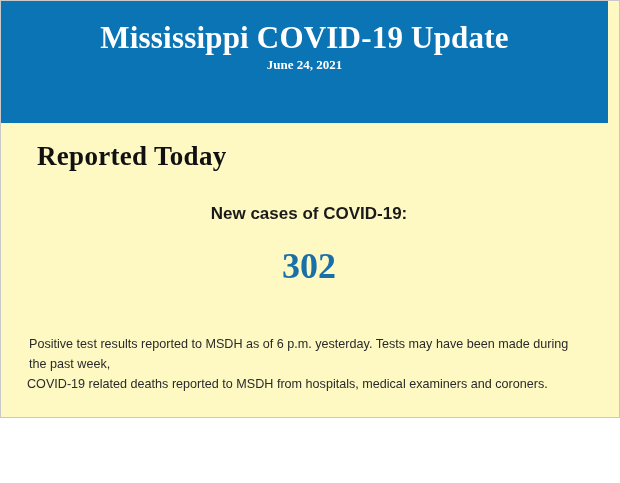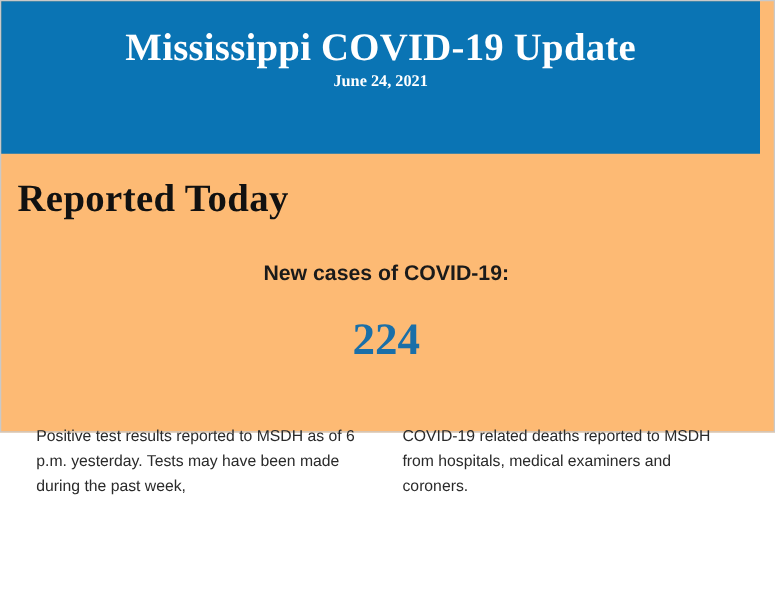--- a/index.html
+++ b/index.html
@@ -10,24 +10,24 @@
     width: 620px;
     height: 483px;
     background: #ffffff;
     font-family: "Liberation Sans", sans-serif;
     color: #1a1a1a;
     overflow: hidden;
   }
   .page {
     position: relative;
     width: 620px;
-    height: 346px;
+    height: 418px;
     box-sizing: border-box;
     border: 1px solid #c9c9c9;
-    background: #fdba74;
+    background: #fef9c3;
   }
   .banner {
     background: #0a74b4;
     width: 607px;
     height: 122px;
     box-sizing: border-box;
     padding-top: 18px;
     text-align: center;
   }
   .banner-title {
@@ -41,23 +41,23 @@
   }
   .banner-date {
     font-family: "Liberation Serif", serif;
     font-weight: bold;
     color: #ffffff;
     font-size: 13px;
   }
   .section-title {
     font-family: "Liberation Serif", serif;
     font-weight: bold;
-    font-size: 31px;
+    font-size: 27px;
     color: #111111;
-    margin: 18px 0 0 13px;
+    margin: 18px 0 0 36px;
     letter-spacing: 0.3px;
   }
   .stats {
     display: flex;
     margin-top: 32px;
     padding: 0 20px 0 18px;
   }
   .stat-col {
     flex: 1 1 0;
     text-align: center;
@@ -74,20 +74,21 @@
     font-size: 36px;
     margin-top: 22px;
     line-height: 40px;
   }
   .stat-value.cases { color: #1a6fa8; }
   .stat-value.deaths { color: #b3111b; }
   .notes {
     display: flex;
     margin-top: 48px;
     padding: 0 22px 0 20px;
+    flex-direction: column;
   }
   .note-col {
     flex: 1 1 0;
     padding: 0 10px;
     font-size: 12.6px;
     line-height: 20px;
     color: #2a2a2a;
     text-align: left;
   }
   .note-col.left { padding-left: 8px; padding-right: 22px; }
@@ -101,21 +102,21 @@
   <div class="banner">
     <div class="banner-title">Mississippi COVID-19 Update</div>
     <div class="banner-date">June 24, 2021</div>
   </div>
 
   <div class="section-title">Reported Today</div>
 
   <div class="stats">
     <div class="stat-col">
       <div class="stat-label">New cases of COVID-19:</div>
-      <div class="stat-value cases">224</div>
+      <div class="stat-value cases">302</div>
     </div>
   </div>
 
   <div class="notes">
     <div class="note-col left">Positive test results reported to MSDH as of 6 p.m. yesterday. Tests may have been made during the past week,</div>
     <div class="note-col right">COVID-19 related deaths reported to MSDH from hospitals, medical examiners and coroners.</div>
   </div>
 
 </div>
 

